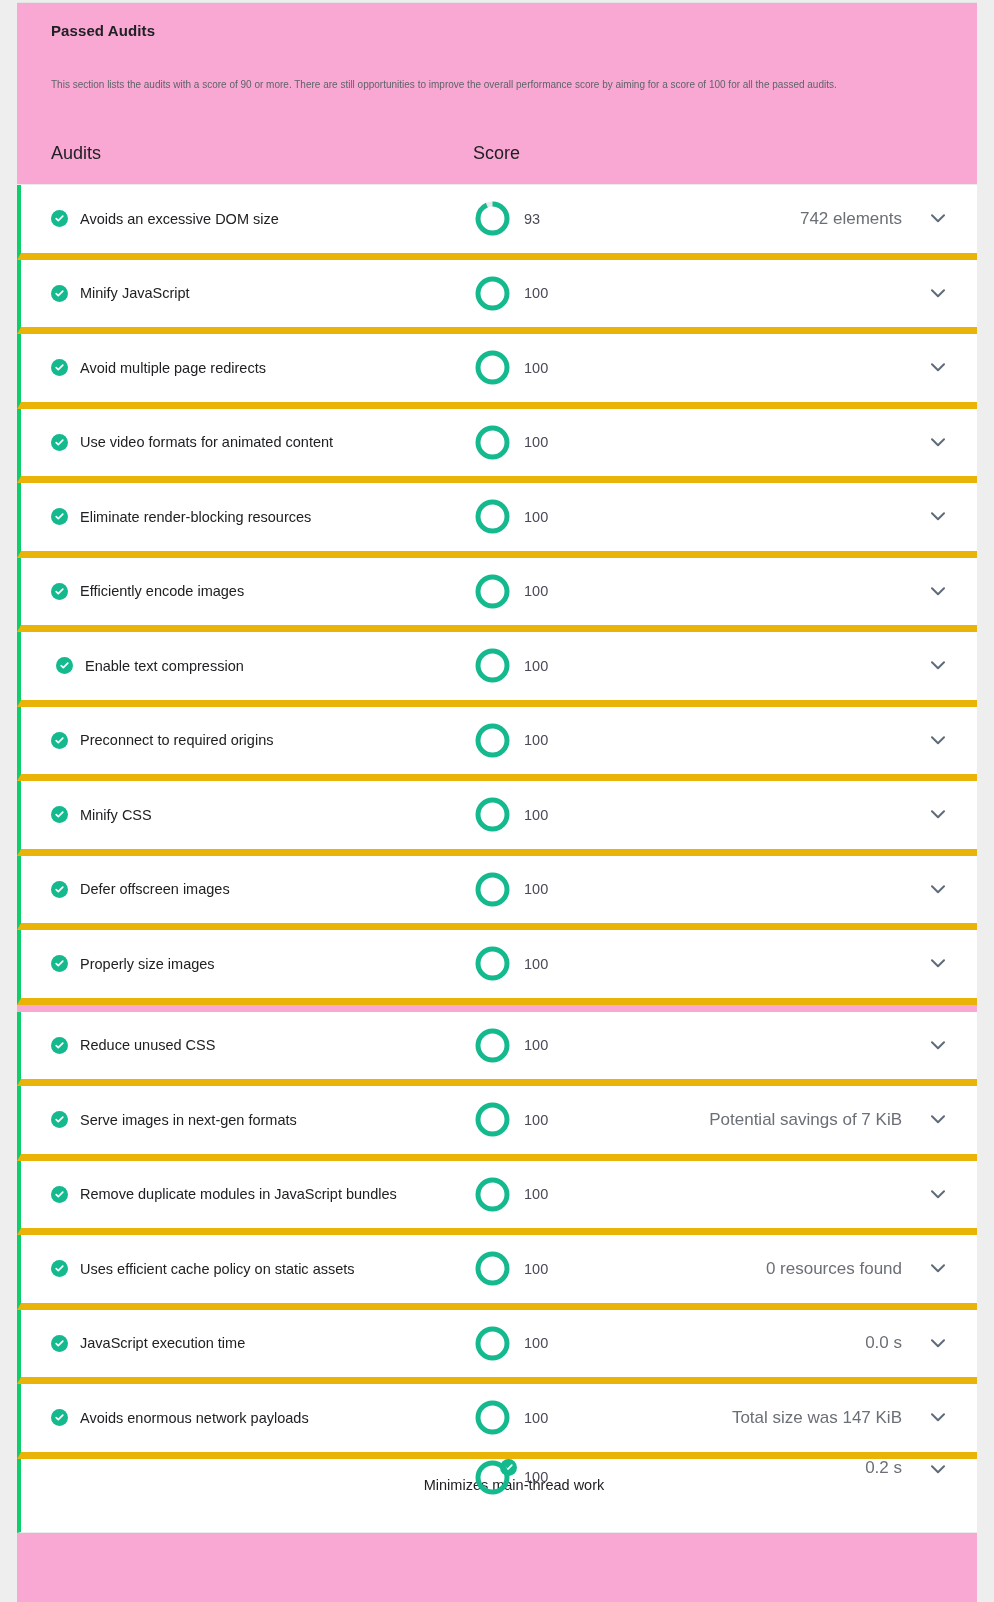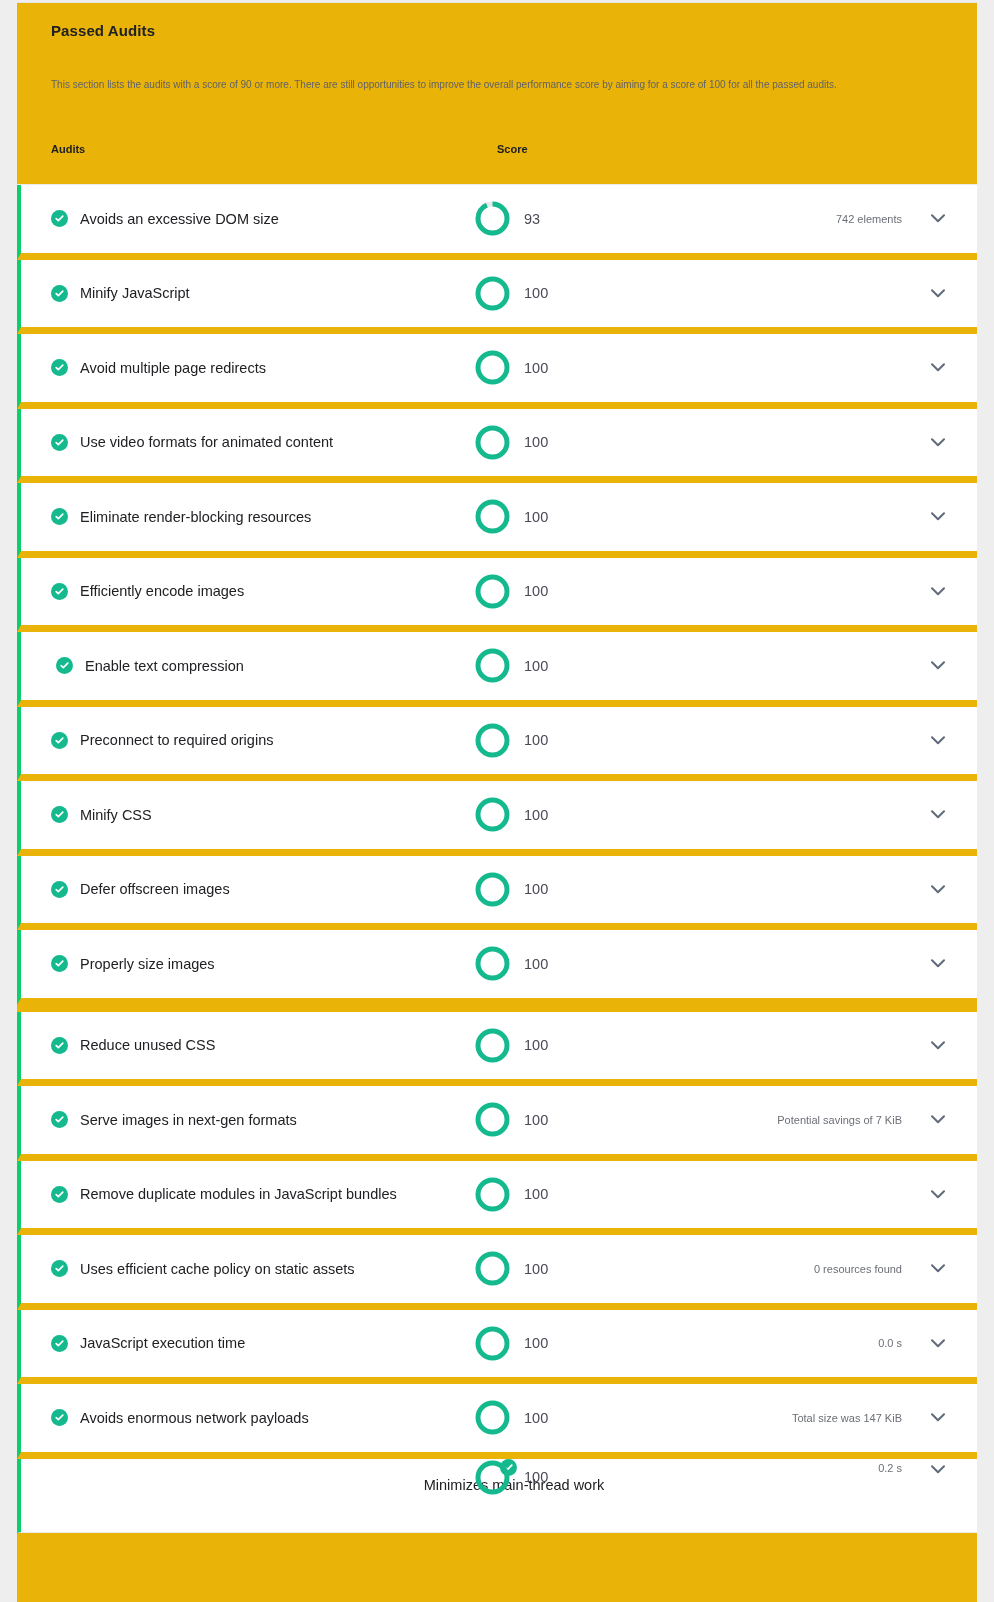--- a/index.html
+++ b/index.html
@@ -19,21 +19,21 @@
     background: #eeeeee;
   }
 
   
   .card {
     position: absolute;
     left: 17px;
     top: 2px;
     width: 960px;
     min-height: 1600px;
-    background: #eab308;
+    background: #f9a8d4;
     border-top: 1px solid #e4e4e4;
   }
 
   
   .section-head {
     padding: 18px 34px 0 34px;
   }
 
   .section-title {
     font-size: 15px;
@@ -56,26 +56,26 @@
   .col-head {
     position: relative;
     height: 56px;
     margin-top: 26px;
     padding: 0 34px;
     border-bottom: 1px solid #ebebeb;
   }
   .col-head .label {
     position: absolute;
     top: 14px;
-    font-size: 11px;
-    font-weight: bold;
+    font-size: 18px;
+    font-weight: normal;
     color: #202124;
   }
   .col-head .label.audits { left: 34px; }
-  .col-head .label.score  { left: 480px; }
+  .col-head .label.score  { left: 456px; }
 
   
   .rows { position: relative; }
 
   .audit-row {
     position: relative;
     display: flex;
     align-items: center;
     height: 74.5px;
     border-bottom: 7px solid #eab308;
@@ -124,21 +124,21 @@
     margin-left: 13px;
     font-size: 14.5px;
     color: #4a4a57;
     line-height: 18px;
   }
 
   
   .detail {
     position: absolute;
     right: 75px;
-    font-size: 11px;
+    font-size: 17px;
     color: #6b6f76;
     white-space: nowrap;
     text-align: right;
     line-height: 18px;
   }
 
   
   .chevron {
     position: absolute;
     right: 28px;

